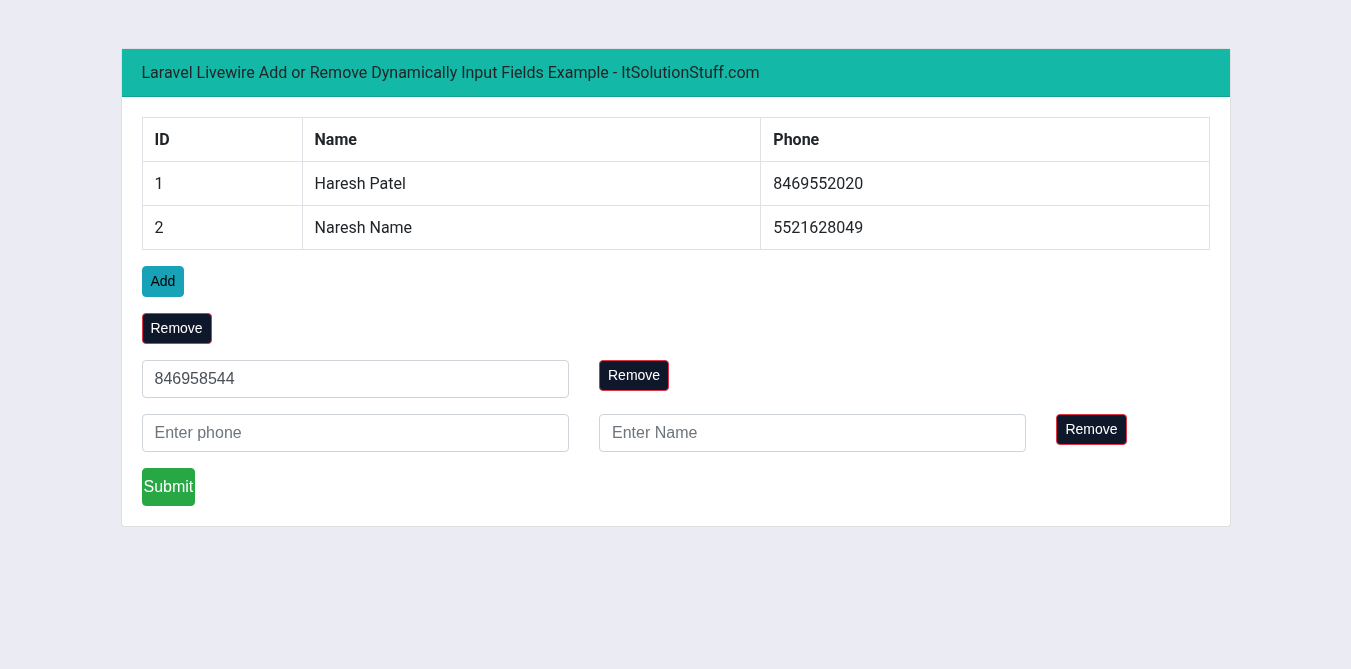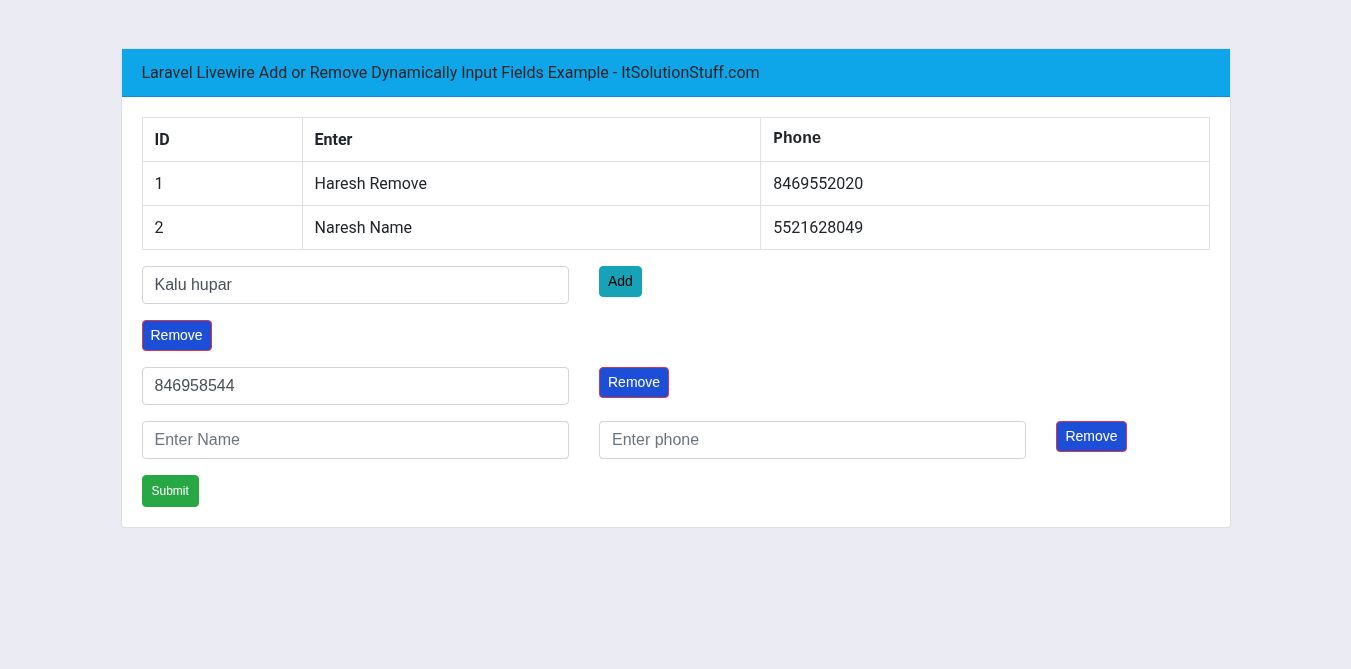--- a/index.html
+++ b/index.html
@@ -20,21 +20,21 @@
       max-width: 1110px;
       margin: 0 auto;
       padding-top: 48px;
     }
     .card {
       background-color: #fff;
       border: 1px solid rgba(0,0,0,0.125);
       border-radius: 4px;
     }
     .card-header {
-      background-color: #0ea5e9;
+      background-color: #14b8a6;
       border-bottom: 1px solid rgba(0,0,0,0.125);
       padding: 14px 20px;
       font-size: 16px;
       color: #212529;
     }
     .card-body {
       padding: 20px;
     }
     .table {
       width: 100%;
@@ -51,21 +51,20 @@
       font-weight: 700;
     }
     .col-id {
       width: 15%;
     }
     .col-name {
       width: 43%;
     }
     .col-phone {
       width: 42%;
-      font-family: Liberation Mono, monospace;
     }
     .form-row {
       display: flex;
       flex-wrap: wrap;
       margin-left: -15px;
       margin-right: -15px;
       margin-bottom: 16px;
     }
     .col-5 {
       flex: 0 0 41.666%;
@@ -92,39 +91,39 @@
     }
     .form-control::placeholder {
       color: #6c757d;
     }
     .btn {
       display: inline-block;
       font-weight: 400;
       text-align: center;
       vertical-align: middle;
       border: 1px solid transparent;
-      padding: 6px 9px;
-      font-size: 12px;
+      padding: 6px 1px;
+      font-size: 16px;
       line-height: 1.5;
       border-radius: 4px;
       cursor: pointer;
     }
     .btn-sm {
       padding: 4px 8px;
       font-size: 14px;
       line-height: 1.5;
     }
     .btn-info {
       color: #000000;
       background-color: #17a2b8;
       border-color: #17a2b8;
     }
     .btn-danger {
       color: #fff;
-      background-color: #1d4ed8;
+      background-color: #0f172a;
       border-color: #dc3545;
     }
     .btn-success {
       color: #fff;
       background-color: #28a745;
       border-color: #28a745;
     }
   </style>
 </head>
 <body>
@@ -132,42 +131,39 @@
 <div class="container">
   <div class="card">
     <div class="card-header">
       <span>Laravel Livewire Add or Remove Dynamically Input Fields Example - ItSolutionStuff.com</span>
     </div>
     <div class="card-body">
       <table class="table">
         <thead>
           <tr>
             <th class="col-id">ID</th>
-            <th class="col-name">Enter</th>
+            <th class="col-name">Name</th>
             <th class="col-phone">Phone</th>
           </tr>
         </thead>
         <tbody>
           <tr>
             <td>1</td>
-            <td>Haresh Remove</td>
+            <td>Haresh Patel</td>
             <td>8469552020</td>
           </tr>
           <tr>
             <td>2</td>
             <td>Naresh Name</td>
             <td>5521628049</td>
           </tr>
         </tbody>
       </table>
 
       <div class="form-row">
-        <div class="col-5">
-          <input type="text" class="form-control" placeholder="Enter Name" value="Kalu hupar" style="">
-        </div>
         <div class="col-2">
           <button class="btn btn-info btn-sm">Add</button>
         </div>
       </div>
 
       <div class="form-row">
         <div class="col-2">
           <button class="btn btn-danger btn-sm">Remove</button>
         </div>
       </div>
@@ -176,24 +172,24 @@
         <div class="col-5">
           <input type="text" class="form-control" placeholder="Enter phone" value="846958544" style="">
         </div>
         <div class="col-2">
           <button class="btn btn-danger btn-sm">Remove</button>
         </div>
       </div>
 
       <div class="form-row">
         <div class="col-5">
-          <input type="text" class="form-control" placeholder="Enter Name" style="">
+          <input type="text" class="form-control" placeholder="Enter phone" style="">
         </div>
         <div class="col-5">
-          <input type="text" class="form-control" placeholder="Enter phone" style="">
+          <input type="text" class="form-control" placeholder="Enter Name" style="">
         </div>
         <div class="col-2">
           <button class="btn btn-danger btn-sm">Remove</button>
         </div>
       </div>
 
       <button class="btn btn-success">Submit</button>
     </div>
   </div>
 </div>

